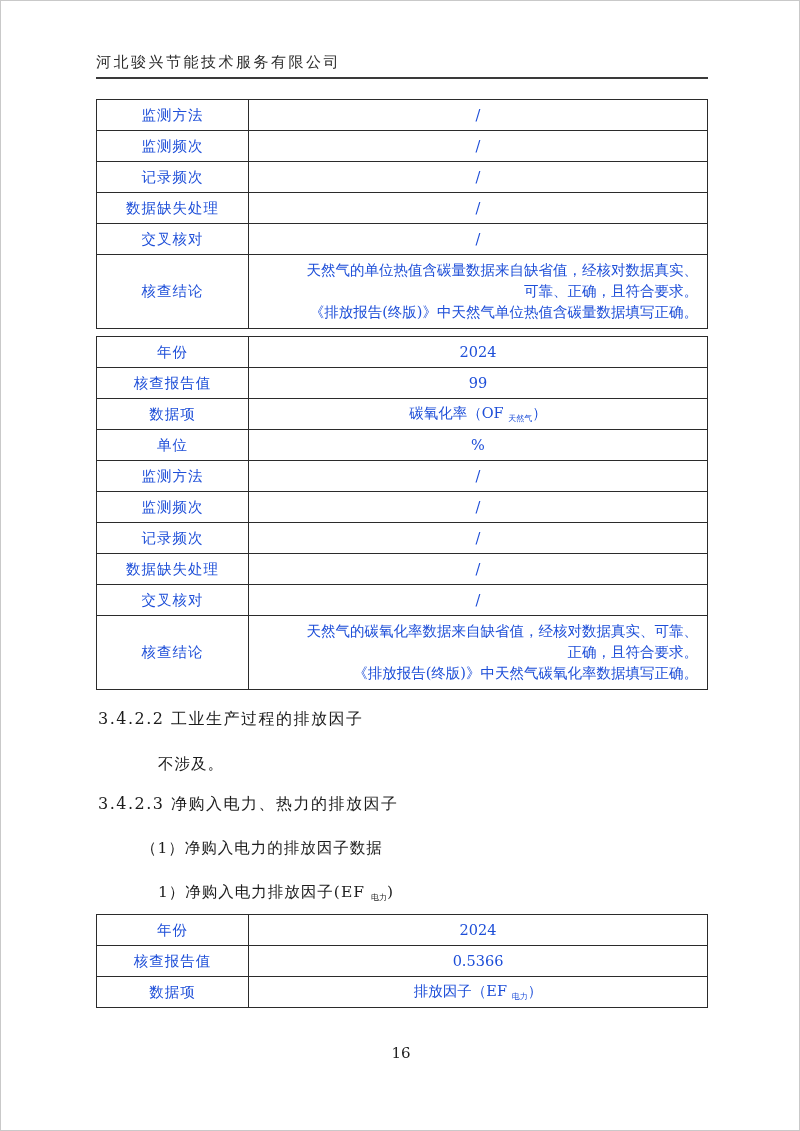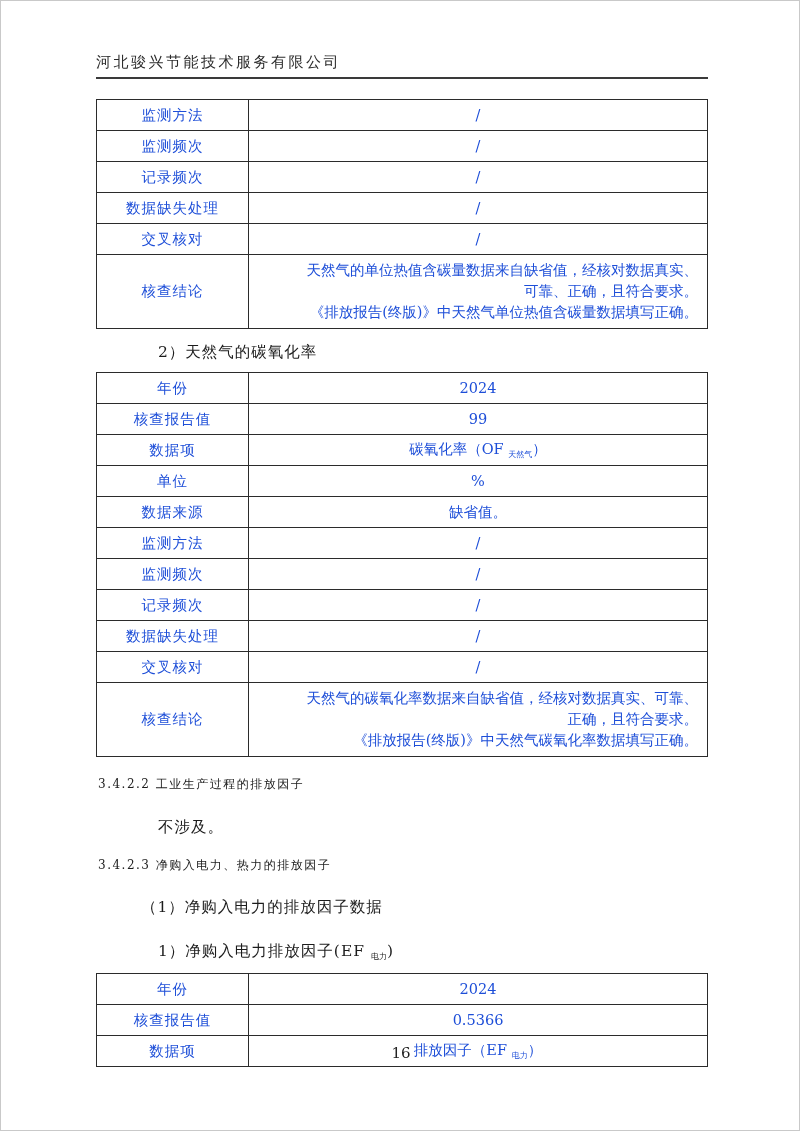--- a/index.html
+++ b/index.html
@@ -30,21 +30,21 @@
     text-align:right;white-space:pre-line;line-height:21px;padding:5px 9px;
   }
   .t1{margin-top:20px;}
   .t2{margin-top:7px;}
   .t3{margin-top:11px;}
   sub.unit-sub{font-size:8px;vertical-align:-3px;letter-spacing:0;}
   .h-item{
     font-size:15.5px;letter-spacing:1px;color:#1c1c1c;
   }
   .h-sub2{margin:13px 0 9px 62px;}
-  .h-num{margin:19px 0 0 2px;font-size:12px;letter-spacing:1.5px;}
+  .h-num{margin:19px 0 0 2px;font-size:16px;letter-spacing:1.5px;}
   .h-para{margin:24px 0 0 62px;}
   .h-paren{margin:23px 0 0 45px;}
   .h-item1{margin:23px 0 3px 62px;}
   .footer-page{
     position:absolute;top:1043px;left:0;width:800px;text-align:center;
     font-size:15px;color:#222;
   }
 </style>
 </head>
 <body>
@@ -80,43 +80,38 @@
       </tr>
       <tr>
         <td class="lbl">核查结论</td>
         <td class="val left">天然气的单位热值含碳量数据来自缺省值，经核对数据真实、
 可靠、正确，且符合要求。
 《排放报告(终版)》中天然气单位热值含碳量数据填写正确。</td>
       </tr>
     </tbody>
       </table>
 
-    <div class="h-item h-sub2">2）天然气的碳氧化率</div>
 
     <table class="vtable t2">
       <tbody>
           <tr>
         <td class="lbl">年份</td>
         <td class="val">2024</td>
       </tr>
       <tr>
         <td class="lbl">核查报告值</td>
         <td class="val">99</td>
       </tr>
       <tr>
         <td class="lbl">数据项</td>
         <td class="val"><span>碳氧化率（OF </span><sub class="unit-sub">天然气</sub><span>）</span></td>
       </tr>
       <tr>
         <td class="lbl">单位</td>
         <td class="val">%</td>
-      </tr>
-      <tr>
-        <td class="lbl">数据来源</td>
-        <td class="val">缺省值。</td>
       </tr>
       <tr>
         <td class="lbl">监测方法</td>
         <td class="val">/</td>
       </tr>
       <tr>
         <td class="lbl">监测频次</td>
         <td class="val">/</td>
       </tr>
       <tr>

